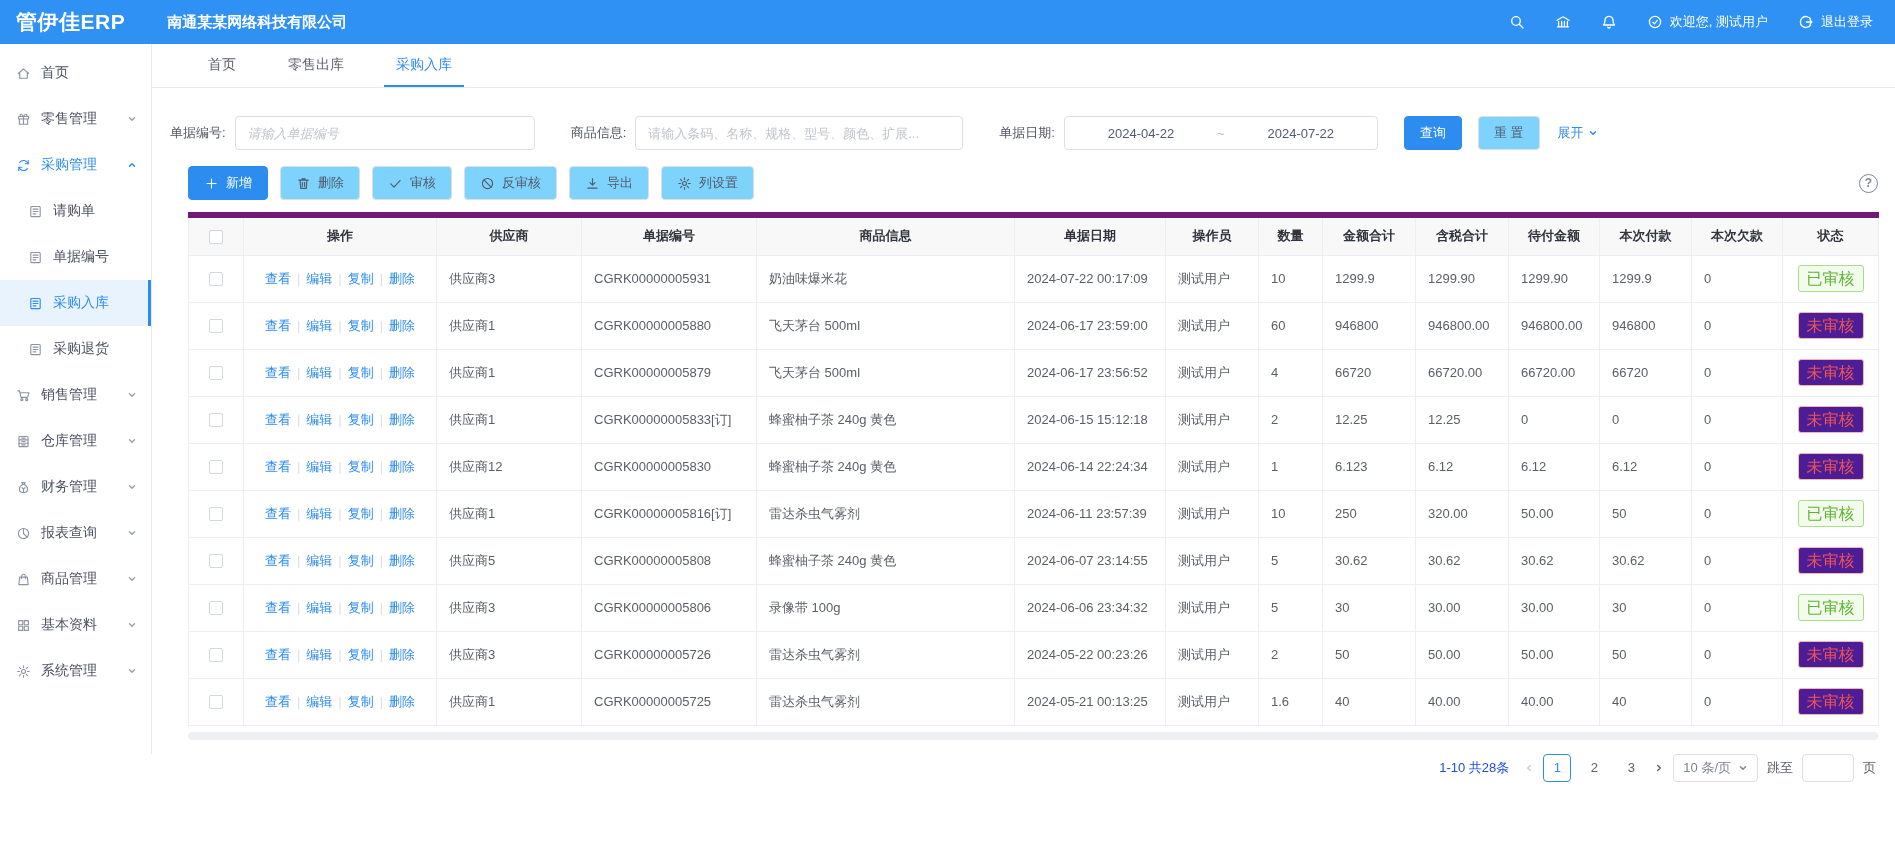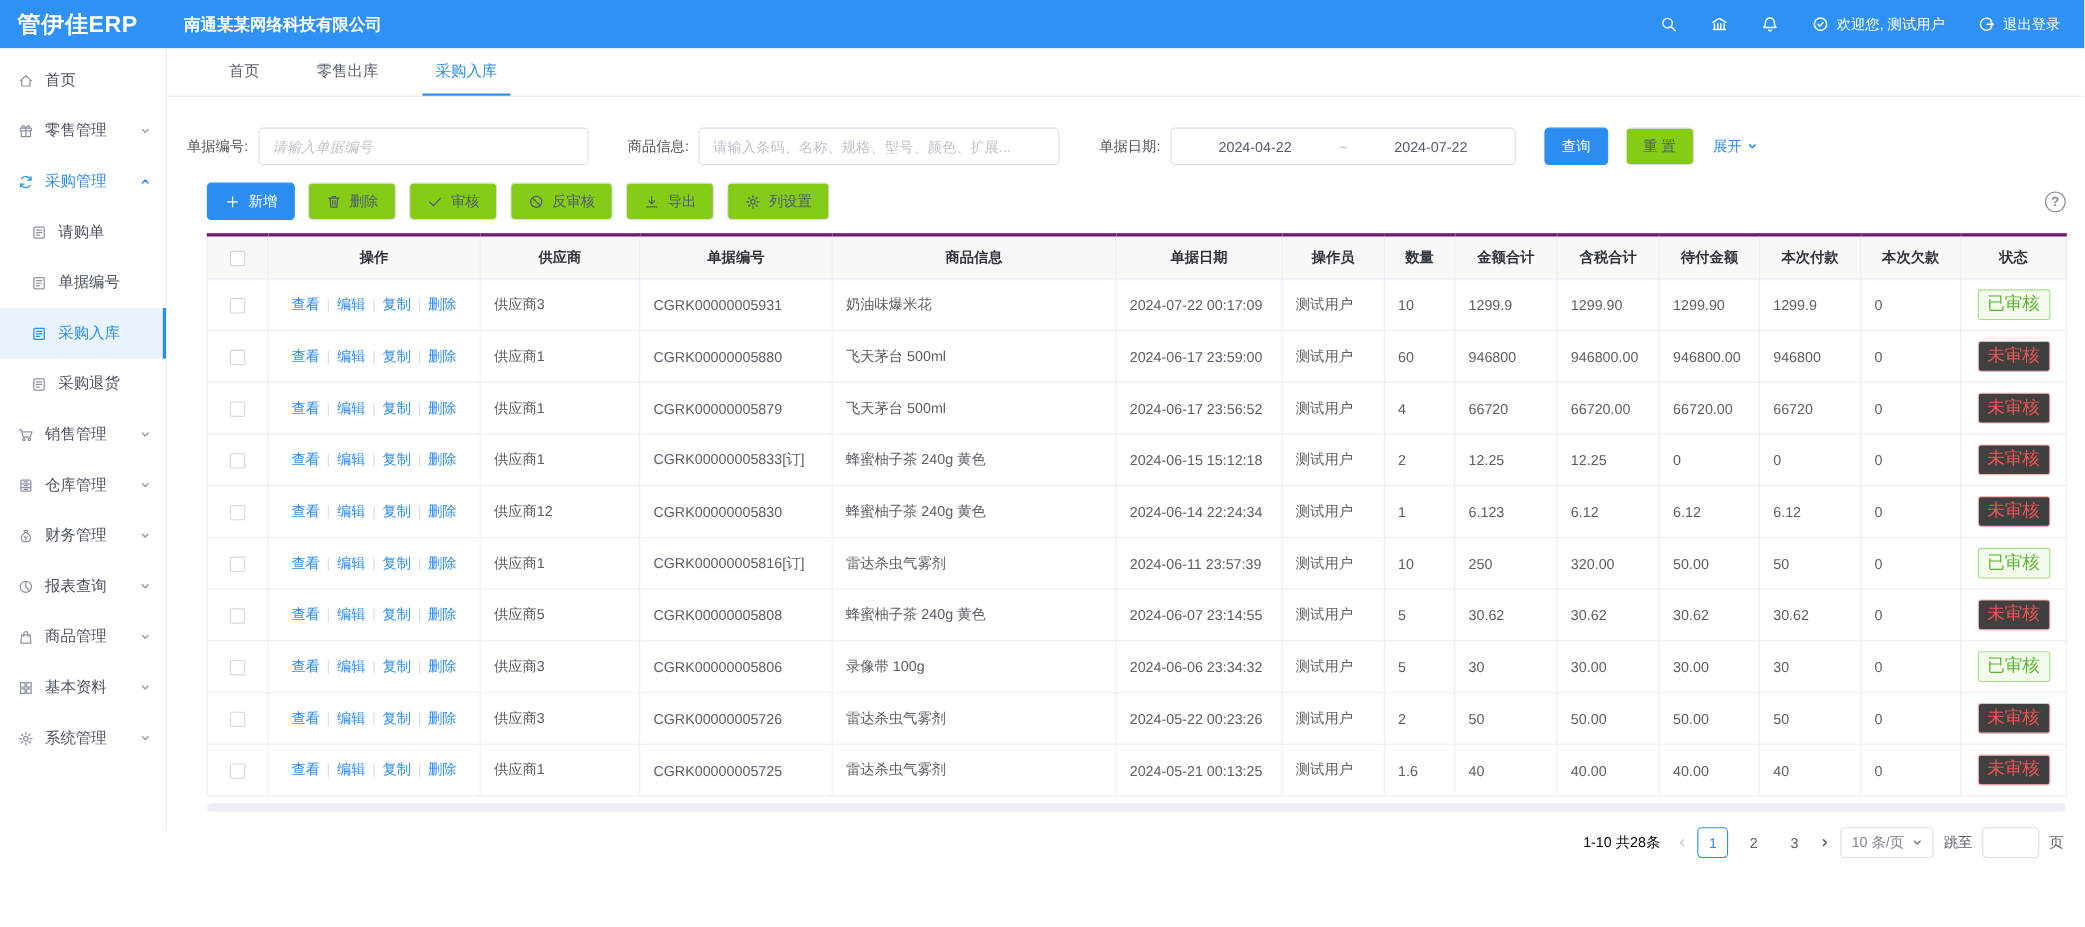--- a/index.html
+++ b/index.html
@@ -41,50 +41,50 @@
 
   .filter-row { display:flex; align-items:center; flex:none; }
   .f-label { font-size:13px; color:#51565e; margin-right:9px; white-space:nowrap; }
   .f-input { height:34px; border:1px solid #dcdee2; border-radius:4px; padding:0 12px; font-size:13px; color:#515a6e; outline:none; font-family:inherit; }
   .f-input::placeholder { color:#c0c4cc; }
   .w-bill { width:300px; margin-right:36px;font-style:italic; }
   .w-prod { width:328px; margin-right:36px; }
   .daterange { width:314px; height:34px; border:1px solid #dcdee2; border-radius:4px; display:flex; align-items:center; justify-content:space-evenly; cursor:pointer; }
   .daterange .dval { color:#515a6e; }
   .daterange .dsep { color:#b6bac2; }
-  .btn { height:34px; display:inline-flex; align-items:center; justify-content:center; gap:7px; padding:0 15px; border:1px solid #dcdee2; border-radius:4px; background:#84cc16; color:#515a6e; font-size:13px; cursor:pointer; white-space:nowrap; font-family:inherit; }
+  .btn { height:34px; display:inline-flex; align-items:center; justify-content:center; gap:7px; padding:0 15px; border:1px solid #dcdee2; border-radius:4px; background:#7dd3fc; color:#515a6e; font-size:13px; cursor:pointer; white-space:nowrap; font-family:inherit; }
   .btn.primary { background:#2d8cf0; border-color:#2d8cf0; color:#fff; }
   .btn .ic { display:flex; }
   .ml26{margin-left:26px;} .ml16{margin-left:16px;}
   .expand-link { margin-left:18px; color:#2d8cf0; display:inline-flex; align-items:center; gap:4px; cursor:pointer; font-size:13px; }
 
   .toolbar { margin:16px 0 12px 18px; display:flex; align-items:center; gap:12px; flex:none; }
   .help-circle { margin-left:auto; width:19px; height:19px; border:1px solid #7d8694; border-radius:50%; color:#7d8694; font-size:12px; font-weight:700; display:flex; align-items:center; justify-content:center; cursor:pointer; }
 
   
   .table-wrap { margin-left:18px; flex:none; }
   table { border-collapse:collapse; table-layout:fixed; width:1690px; }
   th, td { border-bottom:1px solid #ebeef5; border-right:1px solid #ebeef5; font-size:13px; }
   th:first-child, td:first-child { border-left:1px solid #ebeef5; }
-  thead th { height:40px; background:#f8f8f9; color:#30343c; font-weight:700; text-align:center; border-top:3px solid #701a75; }
+  thead th { height:40px; background:#f8f8f9; color:#30343c; font-weight:700; text-align:center; border-top:6px solid #701a75; }
   tbody td { height:47px; color:#5a5e66; padding:0 12px; text-align:left; white-space:nowrap; overflow:hidden; }
   td.c-center { text-align:center; padding:0; }
   td.c-actions { text-align:center; padding:0 4px; }
   .checkbox { width:14px; height:14px; border:1px solid #d3d7de; border-radius:2px; background:#fff; display:inline-block; vertical-align:middle; cursor:pointer; }
   .action-link { color:#2d8cf0; cursor:pointer; text-decoration:none; }
   .sep { color:#dcdee2; font-style:normal; margin:0 6px; }
   .badge { display:inline-block; padding:3px 8px; border-radius:3px; font-size:16px; line-height:1.2; }
   .badge.approved { color:#5cb531; background:#f2fbec; border:1px solid #a8dd8c; }
-  .badge.pending  { color:#f05454; background:#404040; border:1px solid #f8b4b4;text-align:center; }
+  .badge.pending  { color:#f05454; background:#4c1d95; border:1px solid #f8b4b4;text-align:center; }
 
   .hscroll { margin:6px 0 0 18px; width:1690px; height:8px; background:#edeff2; border-radius:4px; flex:none; cursor:pointer; }
 
   
   .pagination { margin-top:14px; display:flex; align-items:center; justify-content:flex-end; gap:9px; padding-right:2px; flex:none; color:#5a616e; }
-  .pg-summary { margin-right:6px; color:#000000; }
+  .pg-summary { margin-right:6px; color:#1d4ed8; }
   .pg-arrow { display:flex; align-items:center; cursor:pointer; color:#5a616e; }
   .pg-arrow.disabled { color:#c8ccd4; cursor:default; }
   .pg-num { min-width:28px; height:28px; display:flex; align-items:center; justify-content:center; border-radius:4px; cursor:pointer; }
   .pg-num.current { border:1px solid #2d8cf0; color:#2d8cf0; background:#fff; }
   .pg-size { height:28px; border:1px solid #dcdee2; border-radius:4px; padding:0 9px; display:flex; align-items:center; gap:7px; color:#7d8491; cursor:pointer; background:#fff; }
   .pg-jump-input { width:52px; height:28px; border:1px solid #dcdee2; border-radius:4px; outline:none; padding:0 6px; font-family:inherit; }
   .filler { flex:1; background:#f6f7f9; margin:20px -17px 0 -18px; }
 </style>
 </head>
 <body>

